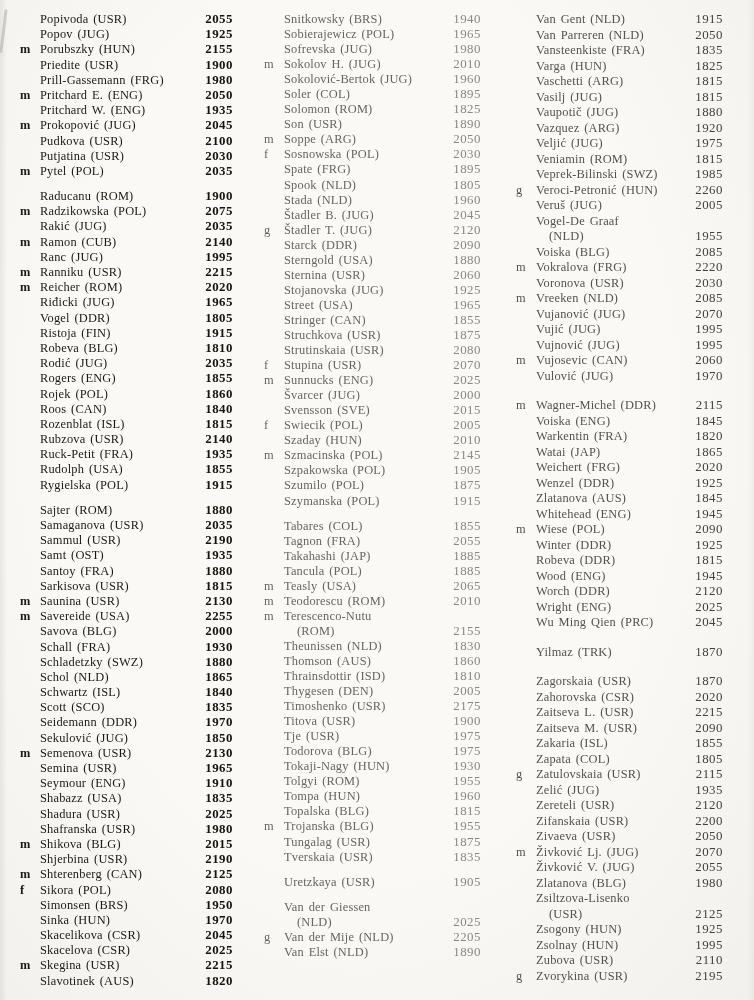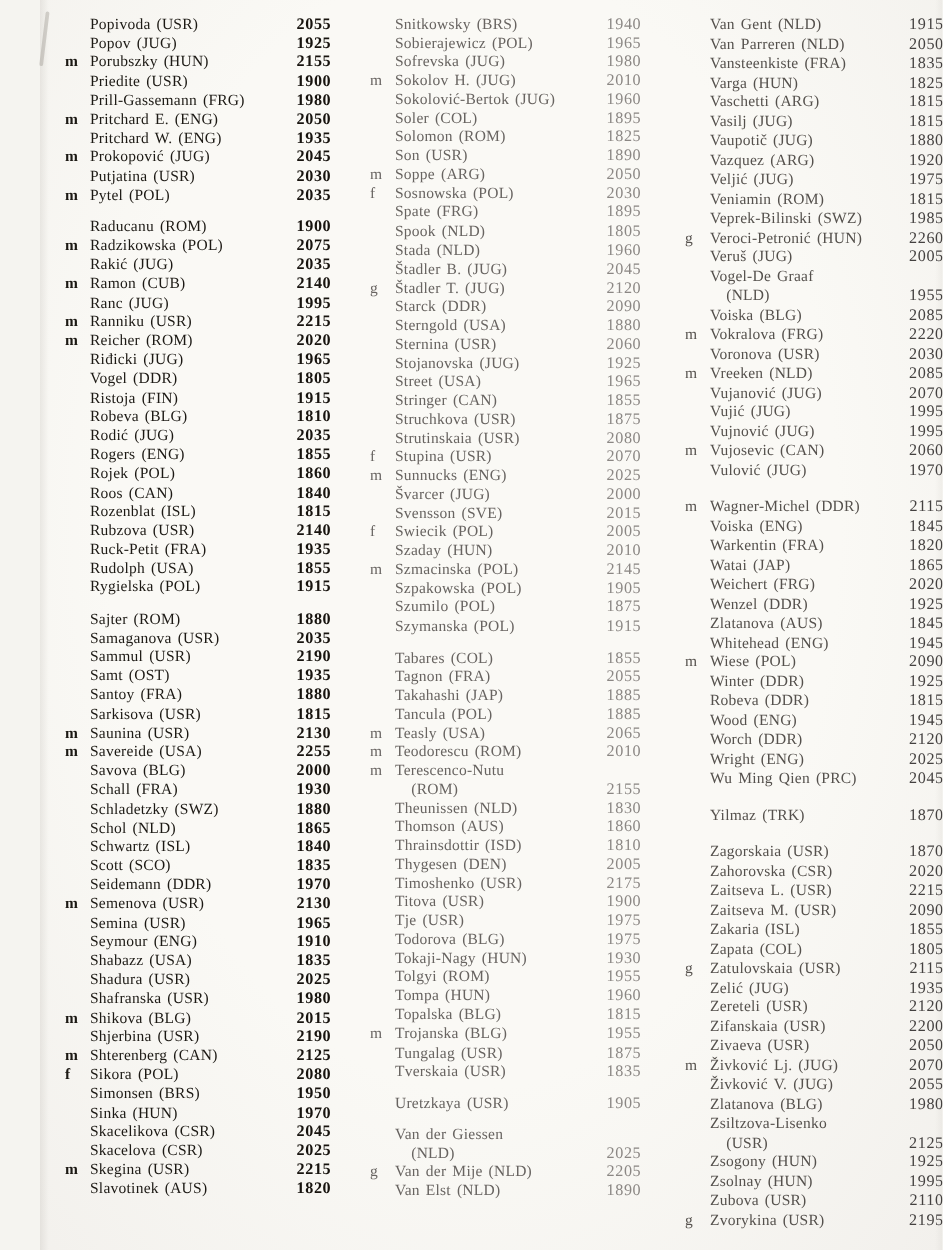--- a/index.html
+++ b/index.html
@@ -8,21 +8,20 @@
     position:relative;overflow:hidden;
     background:#f5f4f0;
     font-family:"Liberation Serif","DejaVu Serif",serif;
   }
   .page{
     position:absolute;inset:0;
     background:
       linear-gradient(90deg, rgba(140,134,126,.14) 0px, rgba(140,134,126,0) 7px),
       linear-gradient(270deg, rgba(140,134,126,.08) 0px, rgba(140,134,126,0) 6px),
       radial-gradient(ellipse at 48% 42%, #faf9f5 55%, #f2f0ec 100%);
-    margin-left: 32px;
   }
   .edge-mark{
     position:absolute;left:2px;top:9px;width:3px;height:44px;
     background:rgba(150,144,136,.38);border-radius:2px;transform:rotate(7deg);
   }
   .col{position:absolute;top:12px}
   #col-0{left:20px;width:213px}
   #col-1{left:264px;width:217px}
   #col-2{left:516px;width:207px}
 
@@ -96,20 +95,25 @@
         <span class="nm">Pritchard W. (ENG)</span>
         <span class="rt">1935</span>
       </div>
       <div class="row">
         <span class="pfx">m</span>
         <span class="nm">Prokopović (JUG)</span>
         <span class="rt">2045</span>
       </div>
       <div class="row">
         <span class="pfx"></span>
+        <span class="nm">Pudkova (USR)</span>
+        <span class="rt">2100</span>
+      </div>
+      <div class="row">
+        <span class="pfx"></span>
         <span class="nm">Putjatina (USR)</span>
         <span class="rt">2030</span>
       </div>
       <div class="row">
         <span class="pfx">m</span>
         <span class="nm">Pytel (POL)</span>
         <span class="rt">2035</span>
       </div>
       <div class="gap"></div>
       <div class="row">
@@ -280,20 +284,25 @@
       </div>
       <div class="row">
         <span class="pfx"></span>
         <span class="nm">Scott (SCO)</span>
         <span class="rt">1835</span>
       </div>
       <div class="row">
         <span class="pfx"></span>
         <span class="nm">Seidemann (DDR)</span>
         <span class="rt">1970</span>
+      </div>
+      <div class="row">
+        <span class="pfx"></span>
+        <span class="nm">Sekulović (JUG)</span>
+        <span class="rt">1850</span>
       </div>
       <div class="row">
         <span class="pfx">m</span>
         <span class="nm">Semenova (USR)</span>
         <span class="rt">2130</span>
       </div>
       <div class="row">
         <span class="pfx"></span>
         <span class="nm">Semina (USR)</span>
         <span class="rt">1965</span>

